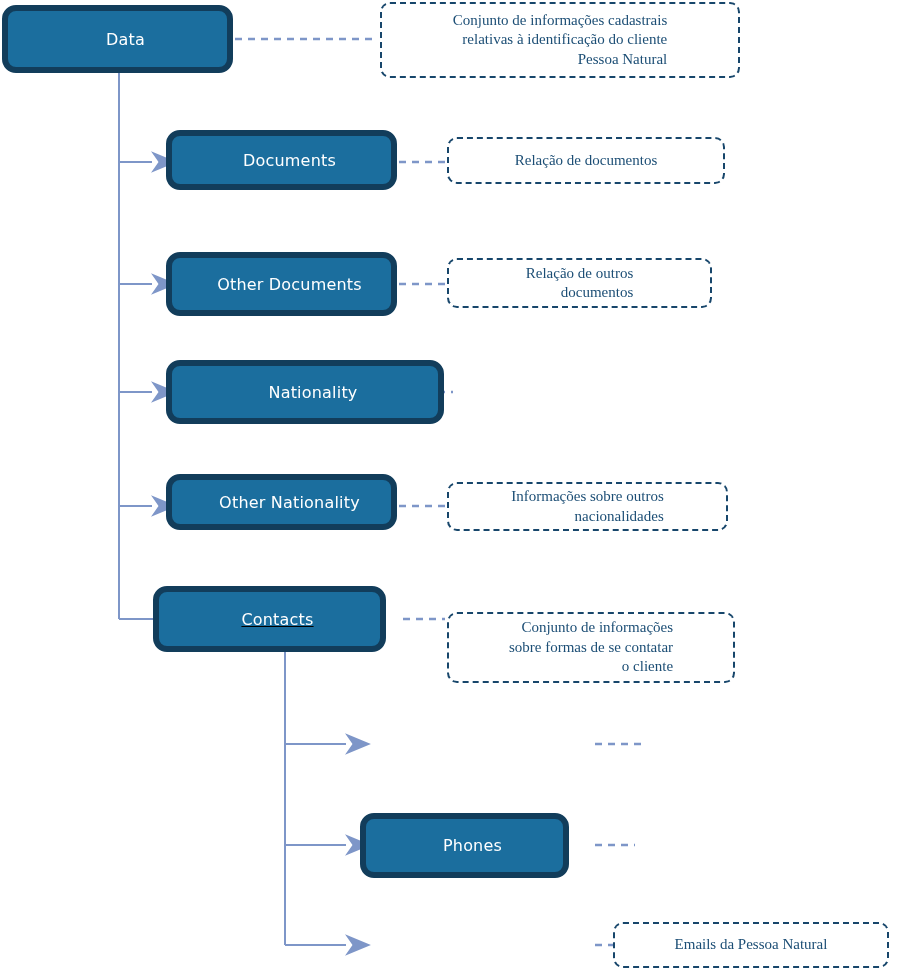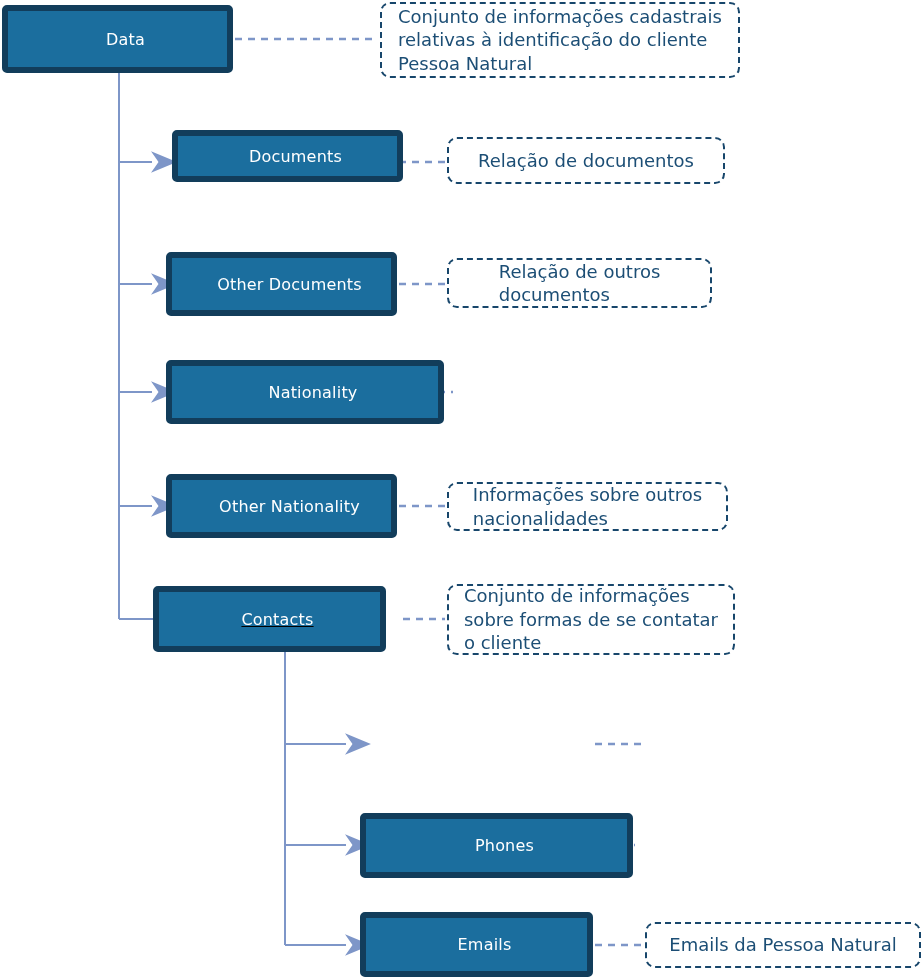--- a/index.html
+++ b/index.html
@@ -27,45 +27,46 @@
   }
   .connector-layer .note-link{
     stroke:var(--connector);stroke-width:2.4;fill:none;
     stroke-dasharray:7 6;
   }
   #arrowhead path{fill:var(--connector);}
   .node{
     position:absolute;z-index:2;
     background:var(--node-fill);
     border:6px solid var(--node-border);
-    border-radius:5px;
+    border-radius:14px;
     box-sizing:border-box;
     display:flex;align-items:center;justify-content:center;padding-left:16px;
   }
   .node-label{
     color:var(--node-text);
     font-size:16px;
     letter-spacing:.2px;
     white-space:nowrap;
   }
   .note{
     position:absolute;z-index:2;
     background:var(--background);
     border:2px dashed var(--note-border);
     border-radius:10px;
     box-sizing:border-box;
     display:flex;align-items:center;justify-content:center;
     padding:2px 6px;
   }
   .note-text{
     color:var(--note-text);
-    font-size:18px;
+    font-size:15px;
     line-height:1.3;
-    text-align:left;
+    text-align:right;
     white-space:pre-line;
+    font-family:Liberation Serif, serif;
   }
 </style>
 </head>
 <body>
 
 <div class="canvas">
 
   <svg class="connector-layer" width="924" height="980" viewBox="0 0 924 980">
     <defs>
       <marker id="arrowhead" viewBox="0 0 12 10" refX="0.5" refY="5" markerWidth="13" markerHeight="11" orient="auto">
@@ -93,48 +94,45 @@
     <path class="note-link" d="M403,619 H445"></path>
     <path class="note-link" d="M595,744 H641"></path>
     <path class="note-link" d="M595,845 H635"></path>
     <path class="note-link" d="M595,945 H643"></path>
   </svg>
 
   <div class="node" style="left:2px;top:5px;width:231px;height:68px;">
     <span class="node-label">Data</span>
   </div>
 
-  <div class="node" style="left:172px;top:130px;width:231px;height:52px;">
+  <div class="node" style="left:166px;top:130px;width:231px;height:60px;">
     <span class="node-label">Documents</span>
   </div>
 
   <div class="node" style="left:166px;top:252px;width:231px;height:64px;">
     <span class="node-label">Other Documents</span>
   </div>
 
   <div class="node" style="left:166px;top:360px;width:278px;height:64px;">
     <span class="node-label">Nationality</span>
   </div>
 
-  <div class="node" style="left:166px;top:474px;width:231px;height:64px;">
+  <div class="node" style="left:166px;top:474px;width:231px;height:56px;">
     <span class="node-label">Other Nationality</span>
   </div>
 
   <div class="node" style="left:153px;top:586px;width:233px;height:66px;text-decoration:underline;">
     <span class="node-label">Contacts</span>
   </div>
 
 
-  <div class="node" style="left:360px;top:813px;width:273px;height:65px;">
+  <div class="node" style="left:360px;top:813px;width:209px;height:65px;">
     <span class="node-label">Phones</span>
   </div>
 
-  <div class="node" style="left:360px;top:912px;width:233px;height:65px;">
-    <span class="node-label">Emails</span>
-  </div>
 
   <div class="note" style="left:380px;top:2px;width:360px;height:76px;">
     <span class="note-text">Conjunto de informações cadastrais
 relativas à identificação do cliente
 Pessoa Natural</span>
   </div>
 
   <div class="note" style="left:447px;top:137px;width:278px;height:47px;">
     <span class="note-text">Relação de documentos</span>
   </div>
@@ -143,25 +141,25 @@
     <span class="note-text">Relação de outros
 documentos</span>
   </div>
 
 
   <div class="note" style="left:447px;top:482px;width:281px;height:49px;">
     <span class="note-text">Informações sobre outros
 nacionalidades</span>
   </div>
 
-  <div class="note" style="left:447px;top:584px;width:288px;height:71px;">
+  <div class="note" style="left:447px;top:612px;width:288px;height:71px;">
     <span class="note-text">Conjunto de informações
 sobre formas de se contatar
 o cliente</span>
   </div>
 
 
 
-  <div class="note" style="left:645px;top:922px;width:276px;height:46px;">
+  <div class="note" style="left:613px;top:922px;width:276px;height:46px;">
     <span class="note-text">Emails da Pessoa Natural</span>
   </div>
 
 </div>
 
 </body></html>

